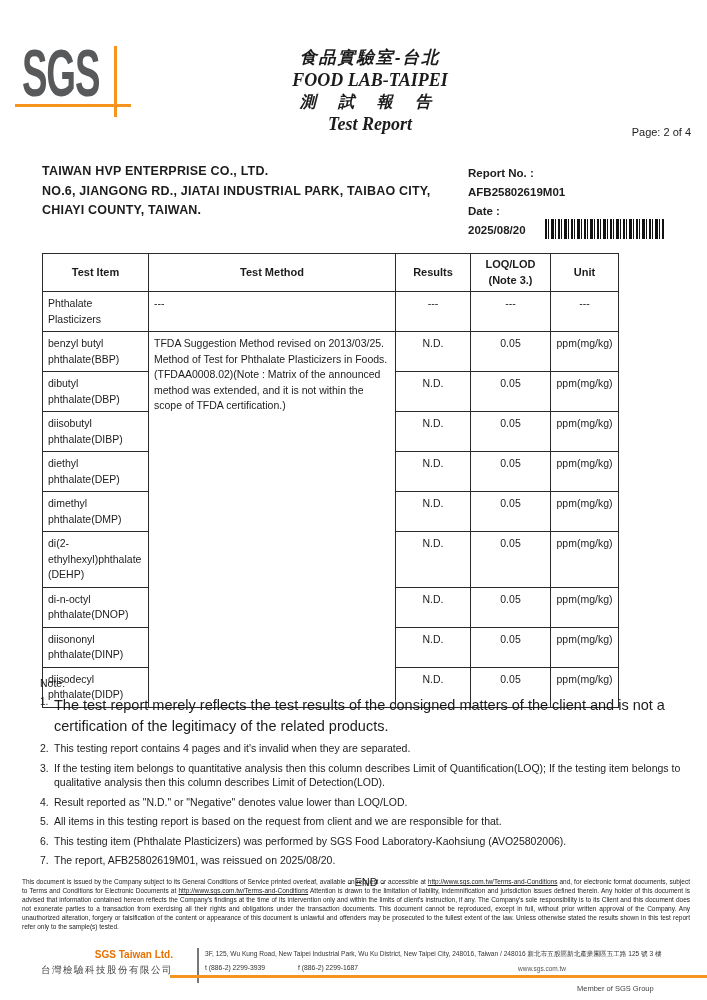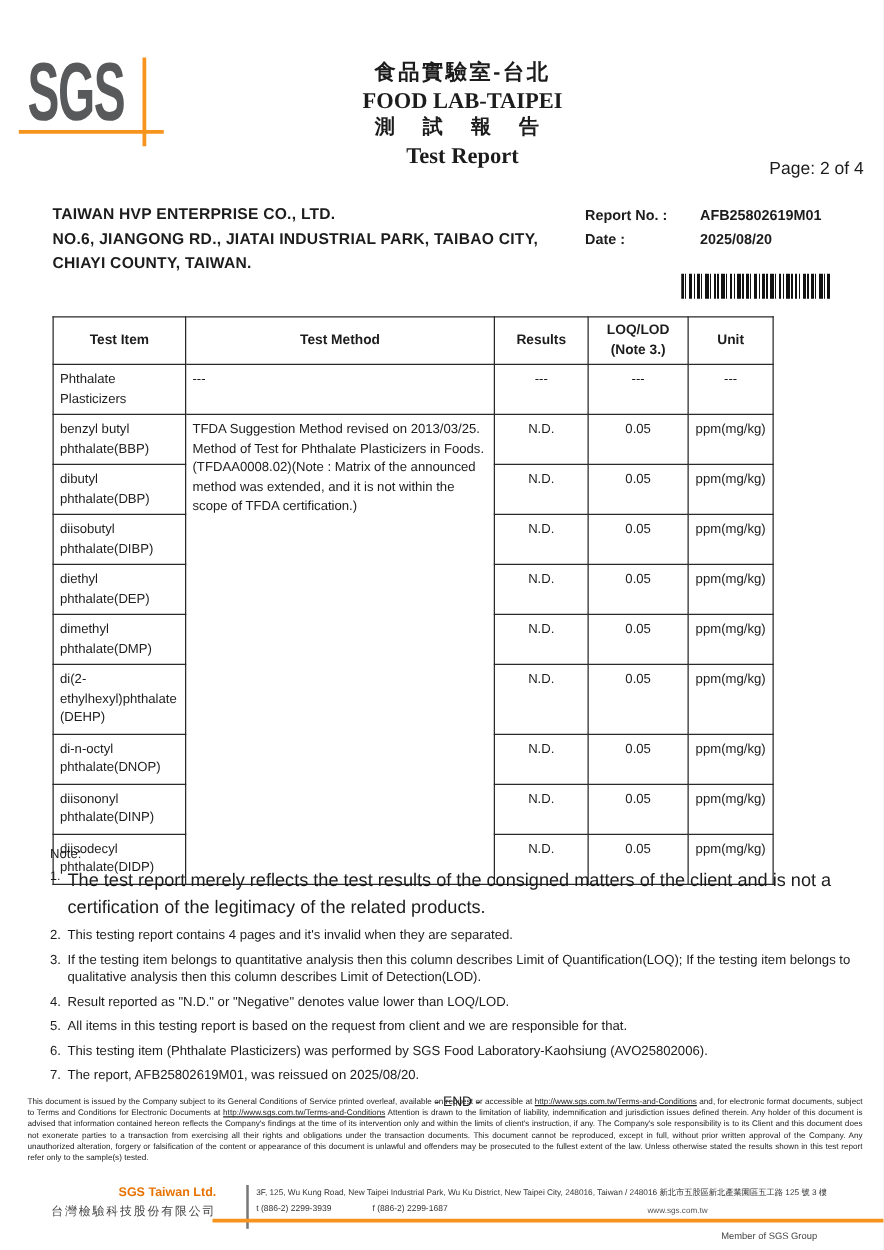--- a/index.html
+++ b/index.html
@@ -11,30 +11,30 @@
   }
   
   .logo-text {
     position:absolute; left:22px; top:40px;
     font-weight:bold; font-size:66px; line-height:1; letter-spacing:-2px;
     color:#58595B; transform:scaleX(0.58); transform-origin:left top;
   }
   .logo-vline { position:absolute; left:114px; top:46px; width:3px; height:71px; background:#F7941E; }
   .logo-hline { position:absolute; left:15px; top:104px; width:116px; height:3px; background:#F7941E; }
   
-  .header-center { position:absolute; left:170px; top:47px; width:400px; text-align:center; }
+  .header-center { position:absolute; left:170px; top:47px; width:400px; text-align:center;font-style:italic; }
   .h-zh1 { font-size:17px; font-weight:bold; letter-spacing:2px; line-height:22px; }
   .h-en1 { font-family:"Liberation Serif", serif; font-size:18px; font-weight:bold; line-height:22px; }
   .h-zh2 { font-size:16px; font-weight:bold; letter-spacing:9px; line-height:22px; }
   .h-en2 { font-family:"Liberation Serif", serif; font-size:18px; font-weight:bold; line-height:22px; }
-  .page-label { position:absolute; right:16px; top:126px; font-size:14px; }
+  .page-label { position:absolute; right:16px; top:126px; font-size:11px; }
   
   .client { position:absolute; left:42px; top:162px; font-weight:bold; font-size:12.5px; line-height:19.5px; letter-spacing:0.2px; }
   .meta { position:absolute; left:468px; top:164px; font-size:11.5px; font-weight:bold; }
-  .meta-row { display:flex; line-height:19px; }
+  .meta-row { display:flex; line-height:19px;flex-direction:column; }
   .meta-label { width:92px; }
   .barcode {
     position:absolute; left:545px; top:219px; width:119px; height:20px;
     background:repeating-linear-gradient(90deg,
       #111 0 2px, #fff 2px 3px, #111 3px 4px, #fff 4px 6px,
       #111 6px 9px, #fff 9px 10px, #111 10px 11px, #fff 11px 13px);
   }
   
   table.results {
     position:absolute; left:42px; top:253px; width:576px;

